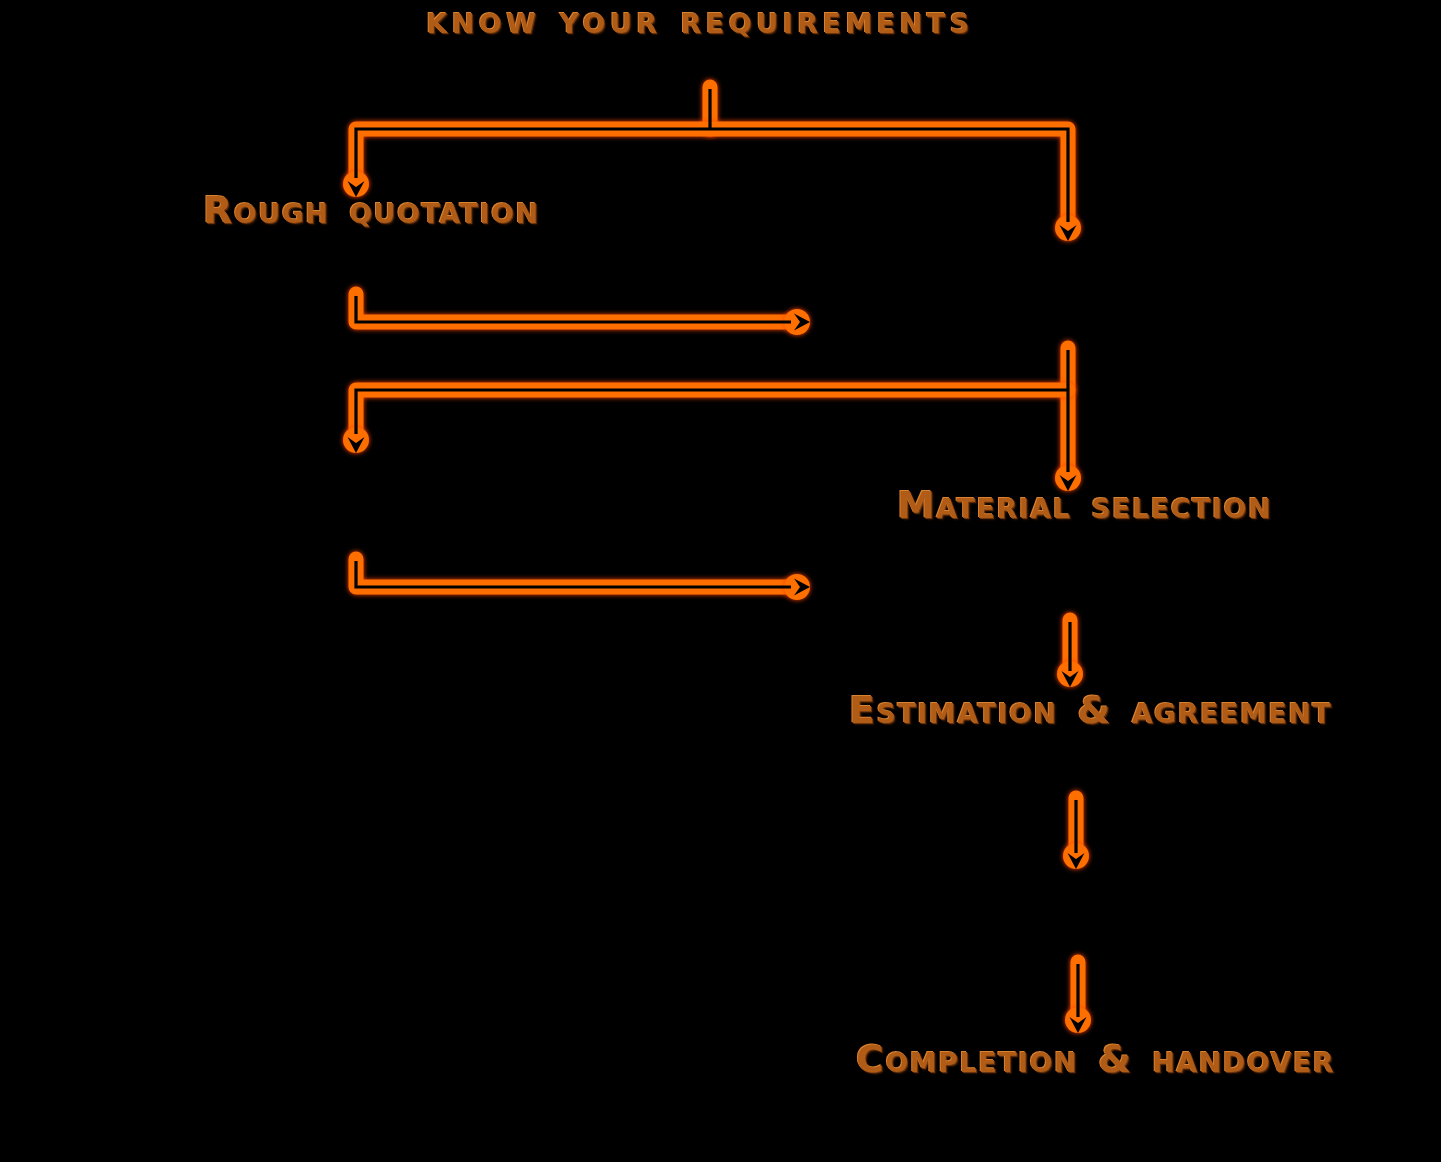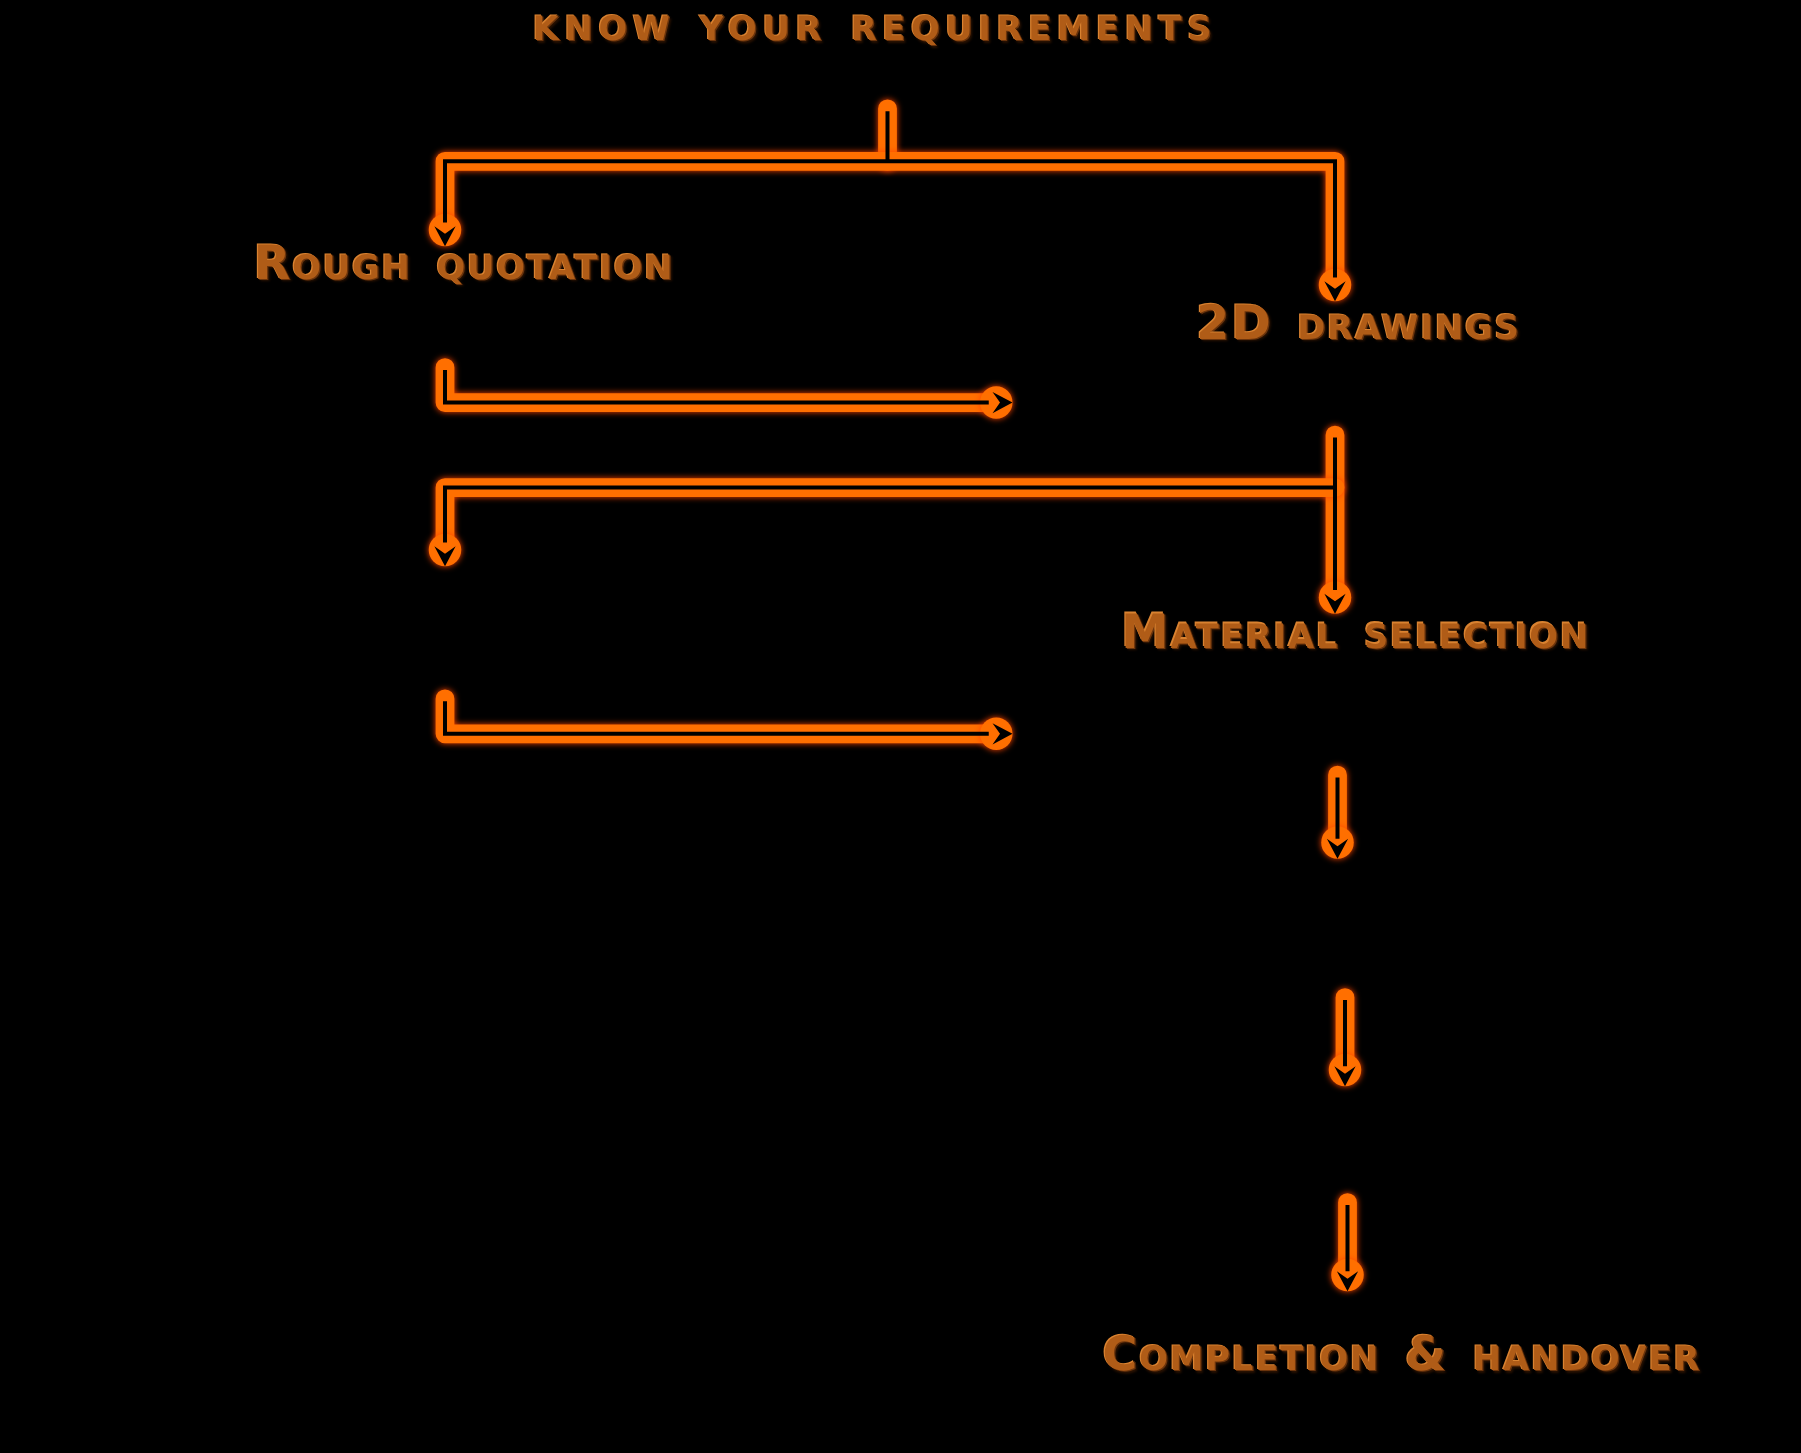--- a/index.html
+++ b/index.html
@@ -138,22 +138,22 @@
       <circle class="ao-c" cx="1078" cy="1020" r="13"></circle>
       <path class="ab" d="M1078 964 V1017"></path>
       <polygon class="ah" points="1078,1033 1069.5,1017 1078,1023 1086.5,1017"></polygon>
     </g>
   </svg>
 
   <div class="label title" style="left:420px; top:10px;">KNOW YOUR REQUIREMENTS</div>
 
   <div class="label" style="left:203px; top:191px;">Rough quotation</div>
 
-  <div class="label" style="left:957px; top:239px;">2D drawings</div>
 
 
   <div class="label" style="left:897px; top:486px;">Material selection</div>
 
+  <div class="label" style="left:849px; top:691px;">Estimation &amp; agreement</div>
 
 
-  <div class="label" style="left:856px; top:1064px;margin-left:26px;">Completion &amp; handover</div>
+  <div class="label" style="left:856px; top:1040px;">Completion &amp; handover</div>
 
 </div>
 
 </body></html>

